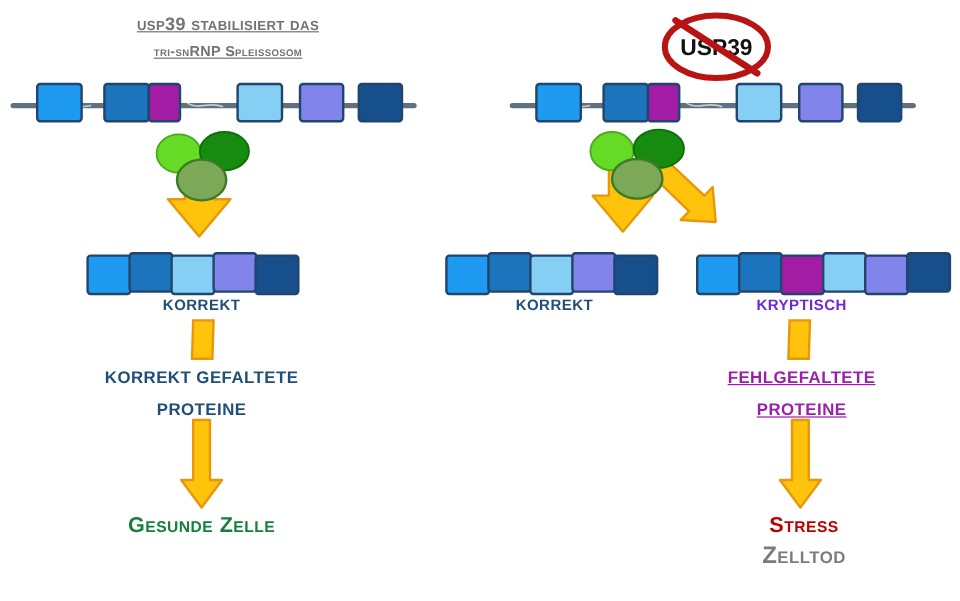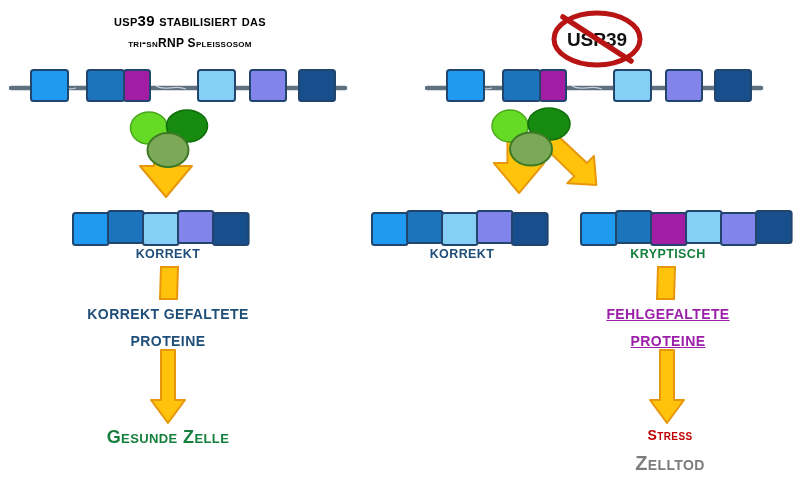--- a/index.html
+++ b/index.html
@@ -1,20 +1,20 @@
 <!DOCTYPE html>
 <html><head>
 <meta charset="utf-8">
 <style>
   html,body{margin:0;padding:0;background:#ffffff;}
   .stage{position:relative;width:800px;height:501px;background:#ffffff;overflow:hidden;
          font-family:"Liberation Sans",sans-serif;}
   .abs{position:absolute;}
   .caps{font-variant:small-caps;}
-  .ttl{font-weight:700;color:#000000;text-align:center;letter-spacing:.3px;}
+  .ttl{font-weight:700;color:#737373;text-align:center;letter-spacing:.3px;text-decoration:underline;}
   .lbl{font-weight:700;text-align:center;letter-spacing:.4px;}
   .line1{font-size:15px;line-height:22px;}
   .line2{font-size:12px;line-height:22px;}
   svg{display:block;overflow:visible;}
   .arrow{fill:#FFC30B;stroke:#E8960C;stroke-width:2;stroke-linejoin:round;}
   .bar{fill:#FFC30B;stroke:#E8960C;stroke-width:2;}
   .exonrect{stroke:#22456E;stroke-width:2;}
   .ell-light{stroke:#49A81C;stroke-width:1.5;}
   .ell-dark{stroke:#0E6E0A;stroke-width:1.5;}
   .ell-olive{stroke:#3E7A24;stroke-width:2;}
@@ -98,21 +98,21 @@
       <rect x="1" y="3" width="35.6" height="32" rx="2.5" fill="#1E9BF0" class="exonrect"></rect>
       <rect x="36" y="1" width="35.6" height="32" rx="2.5" fill="#1C75BC" class="exonrect"></rect>
       <rect x="71" y="3" width="35.6" height="32" rx="2.5" fill="#A21CA4" class="exonrect"></rect>
       <rect x="106" y="1" width="35.6" height="32" rx="2.5" fill="#85CEF4" class="exonrect"></rect>
       <rect x="141" y="3" width="35.6" height="32" rx="2.5" fill="#8184EA" class="exonrect"></rect>
       <rect x="176" y="1" width="35.6" height="32" rx="2.5" fill="#174E8C" class="exonrect"></rect>
     </svg>
 
   <div class="abs lbl" style="left: 98px; top: 247px; width: 140px; font-size: 12.5px; color: rgb(31, 78, 121);">KORREKT</div>
   <div class="abs lbl" style="left: 392px; top: 247px; width: 140px; font-size: 12.5px; color: rgb(31, 78, 121);">KORREKT</div>
-  <div class="abs lbl" style="left: 598px; top: 247px; width: 140px; font-size: 12.5px; color: #15803d; text-align: center;">KRYPTISCH</div>
+  <div class="abs lbl" style="left: 598px; top: 247px; width: 140px; font-size: 12.5px; color: #6d28d9; text-align: center;">KRYPTISCH</div>
 
   <svg class="abs" style="left:158px;top:266px;" width="22" height="34" viewBox="0 0 22 34">
     <polygon class="bar" points="3,1 20,1 19,33 2,33"></polygon>
   </svg>
   <svg class="abs" style="left:655px;top:266px;" width="22" height="34" viewBox="0 0 22 34">
     <polygon class="bar" points="3,1 20,1 19,33 2,33"></polygon>
   </svg>
 
   <div class="abs lbl" style="left: 48px; top: 301px; width: 240px; font-size: 14px; line-height: 27px; color: rgb(31, 78, 121);">
     <div>KORREKT GEFALTETE</div>
@@ -124,16 +124,16 @@
   </div>
 
   <svg class="abs" style="left:149px;top:350px;" width="38" height="75" viewBox="0 0 38 75">
     <polygon class="arrow" points="12,0 26,0 26,50 36,50 19,73 2,50 12,50"></polygon>
   </svg>
   <svg class="abs" style="left:648px;top:350px;" width="38" height="75" viewBox="0 0 38 75">
     <polygon class="arrow" points="12,0 26,0 26,50 36,50 19,73 2,50 12,50"></polygon>
   </svg>
 
   <div class="abs lbl caps" style="left: 58px; top: 427px; width: 220px; font-size: 18px; color: #15803d;">Gesunde Zelle</div>
-  <div class="abs lbl caps" style="left: 580px; top: 427px; width: 180px; font-size: 14px; color: rgb(192, 0, 0);">Stress</div>
+  <div class="abs lbl caps" style="left: 580px; top: 427px; width: 180px; font-size: 18px; color: rgb(192, 0, 0);">Stress</div>
   <div class="abs lbl caps" style="left: 580px; top: 452px; width: 180px; font-size: 20px; color: rgb(124, 124, 124);">Zelltod</div>
 
 </div>
 
 </body></html>

